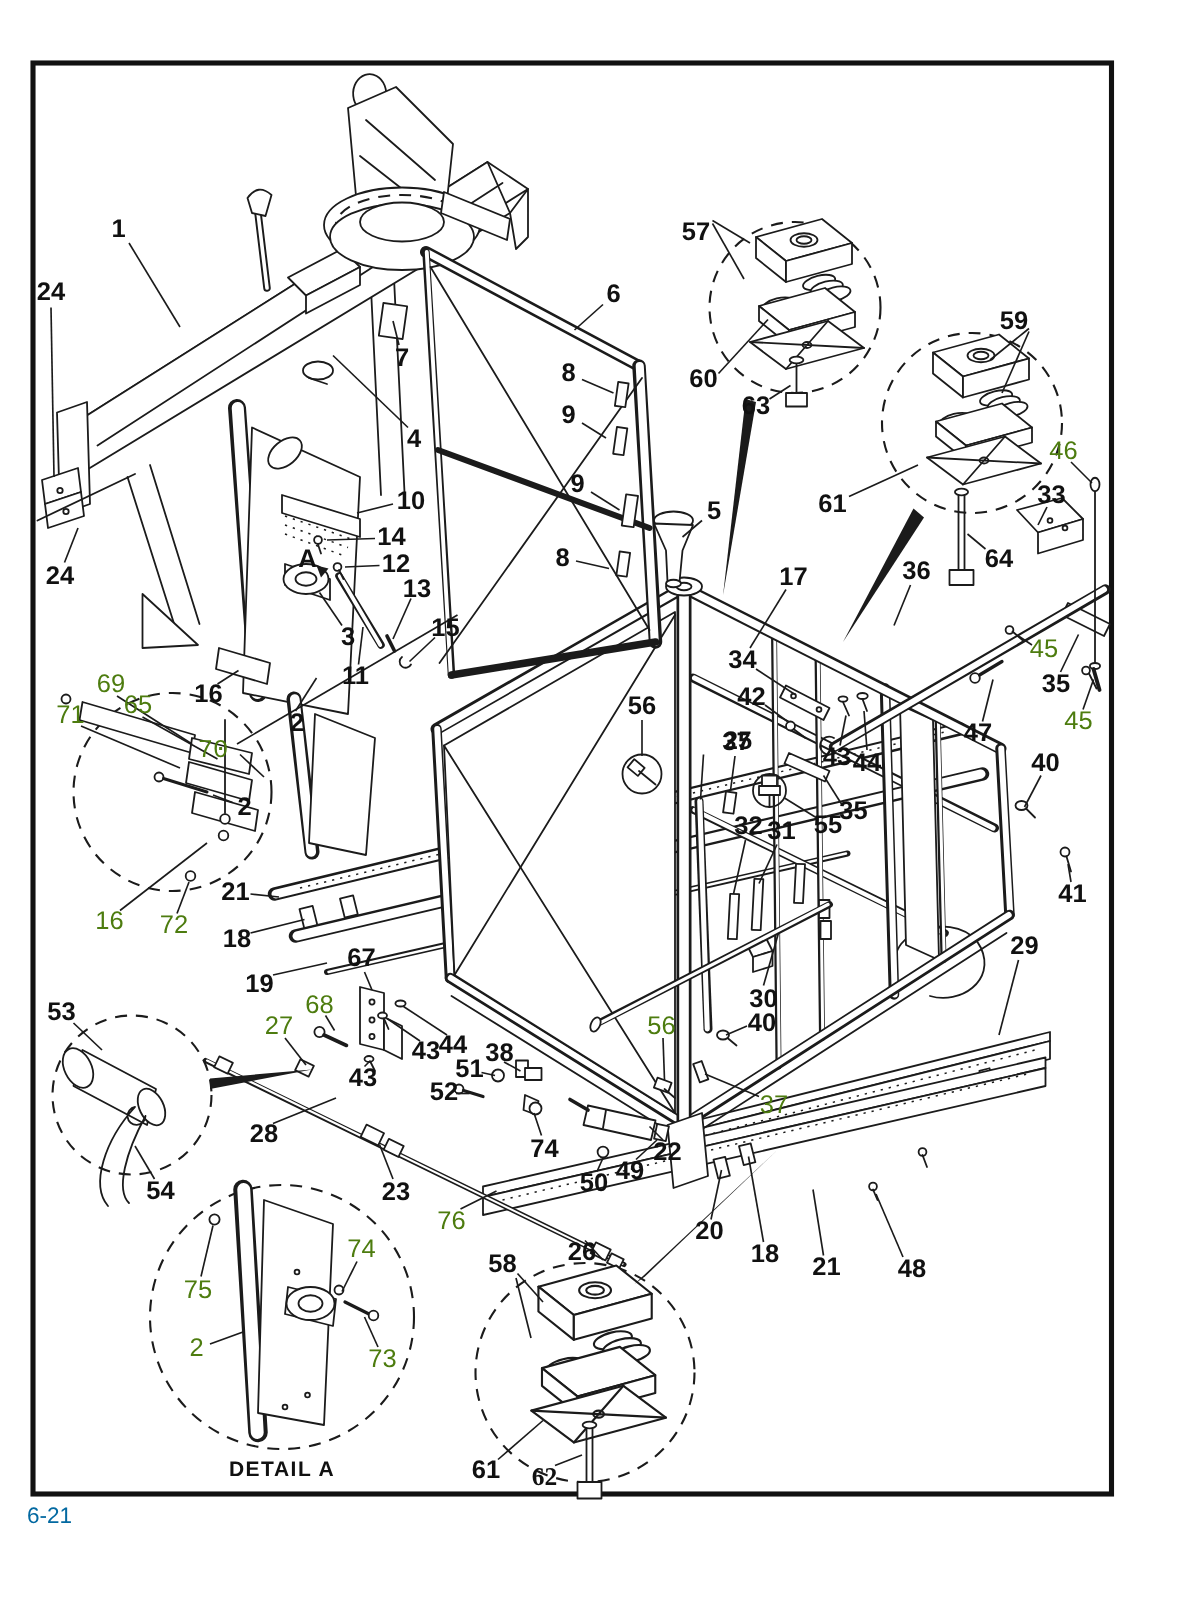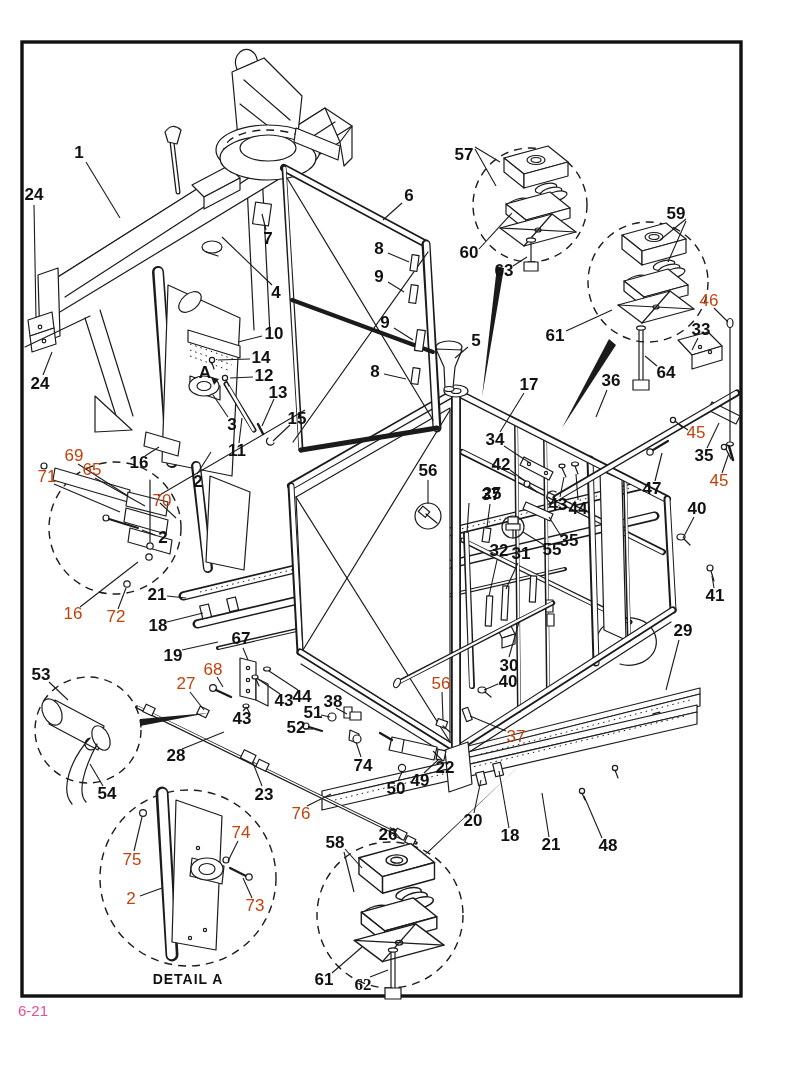--- a/index.html
+++ b/index.html
@@ -10,24 +10,24 @@
   .fw{fill:#ffffff;stroke:#1b1b1b;stroke-width:1.2;stroke-linejoin:round;}
   .fb{fill:#1b1b1b;stroke:none;}
   .thk{stroke:#1b1b1b;fill:none;stroke-linecap:round;}
   .wcr{stroke:#ffffff;fill:none;stroke-linecap:round;}
   .dash{fill:none;stroke:#1b1b1b;stroke-width:1.4;stroke-dasharray:8 6;}
   .ldr{stroke:#1b1b1b;stroke-width:1.1;fill:none;}
   .dots{stroke:#1b1b1b;stroke-width:1;fill:none;stroke-dasharray:1.5 4;}
   .callout-layer{position:absolute;left:0;top:0;width:100%;height:100%;pointer-events:none;}
   .callout{position:absolute;transform:translate(-50%,-50%);
            font-weight:bold;font-size:17px;color:#111;white-space:nowrap;}
-  .callout.gray{color:#c2410c;font-weight:normal;}
+  .callout.gray{color:#4d7c0f;font-weight:normal;}
   .detail-caption{position:absolute;transform:translate(-50%,-50%);
            font-weight:bold;font-size:14px;letter-spacing:1px;color:#111;}
-  .page-number{position:absolute;left:18px;top:1002px;font-size:15px;color:#ec4899;}
+  .page-number{position:absolute;left:18px;top:1002px;font-size:15px;color:#0369a1;}
 </style>
 </head>
 <body>
 
 <div class="page">
 
 <svg width="800" height="1080" viewBox="0 0 800 1080">
 
   <defs>
     <g id="clamp">
@@ -548,21 +548,21 @@
       <div class="callout" style="left: 491px; top: 495px;">37</div>
       <div class="callout" style="left: 499px; top: 551px;">32</div>
       <div class="callout" style="left: 521px; top: 554px;">31</div>
       <div class="callout" style="left: 552px; top: 550px;">55</div>
       <div class="callout" style="left: 569px; top: 541px;">35</div>
       <div class="callout" style="left: 509px; top: 666px;">30</div>
       <div class="callout" style="left: 508px; top: 682px;">40</div>
       <div class="callout gray" style="left: 74px; top: 456px;">69</div>
       <div class="callout gray" style="left: 92px; top: 470px;">65</div>
       <div class="callout gray" style="left: 47px; top: 477px;">71</div>
-      <div class="callout gray" style="left: 162px; top: 501px;">70</div>
+      <div class="callout gray" style="left: 142px; top: 501px; font-family: Liberation Mono, monospace;">70</div>
       <div class="callout" style="left: 198px; top: 482px;">2</div>
       <div class="callout" style="left: 139px; top: 463px;">16</div>
       <div class="callout" style="left: 163px; top: 538px;">2</div>
       <div class="callout gray" style="left: 73px; top: 614px;">16</div>
       <div class="callout gray" style="left: 116px; top: 617px;">72</div>
       <div class="callout" style="left: 157px; top: 595px;">21</div>
       <div class="callout" style="left: 158px; top: 626px;">18</div>
       <div class="callout" style="left: 173px; top: 656px;">19</div>
       <div class="callout" style="left: 41px; top: 675px;">53</div>
       <div class="callout" style="left: 241px; top: 639px;">67</div>

